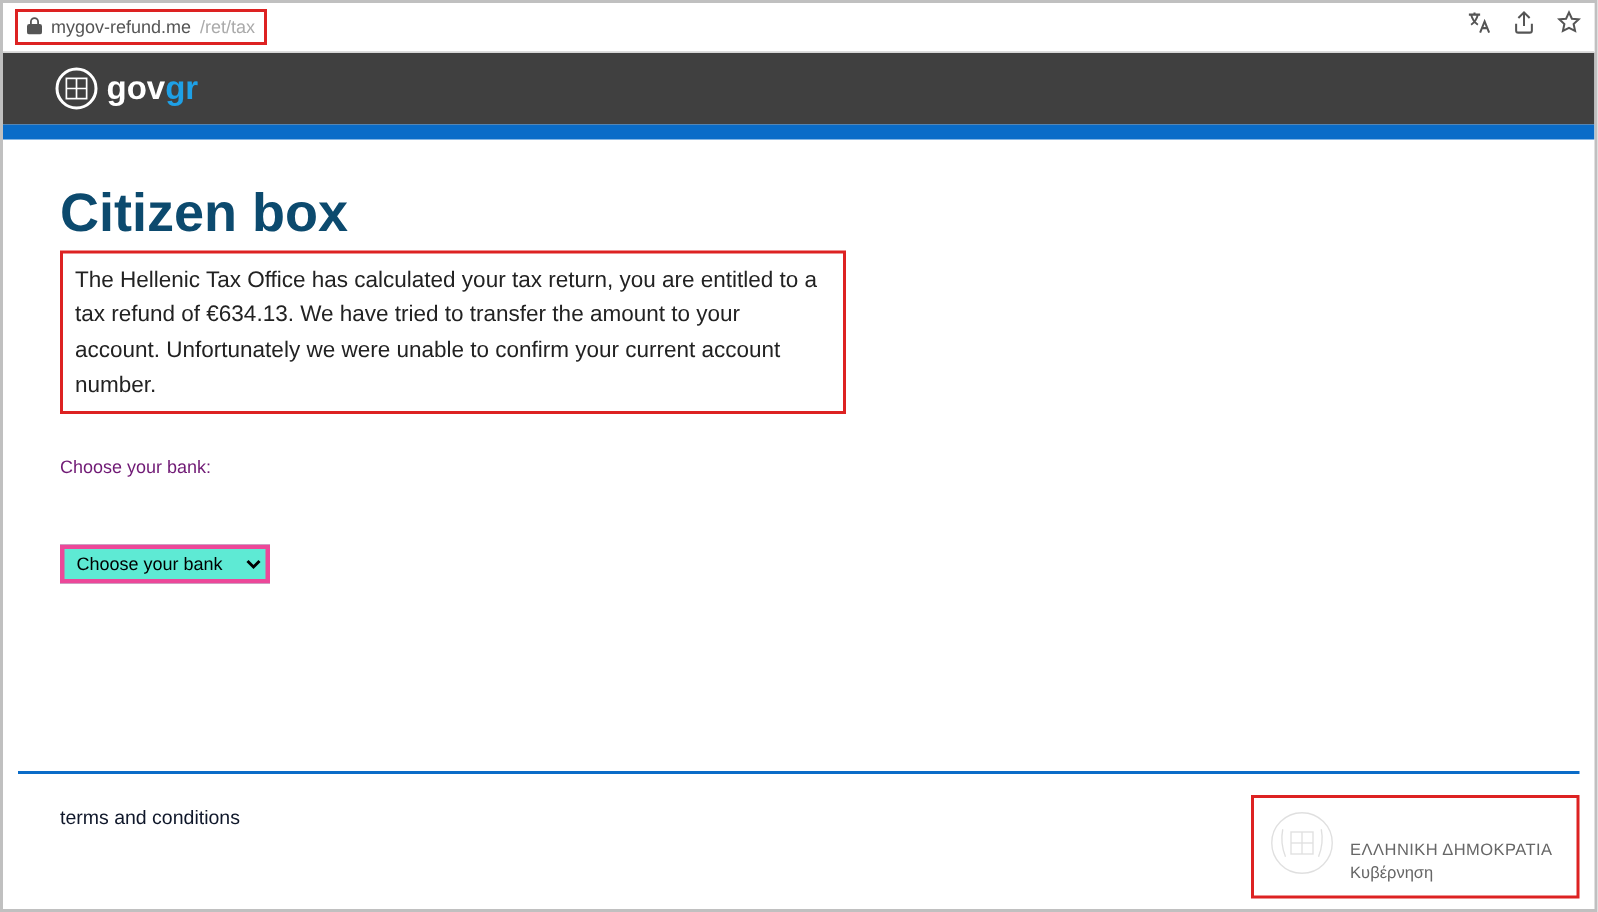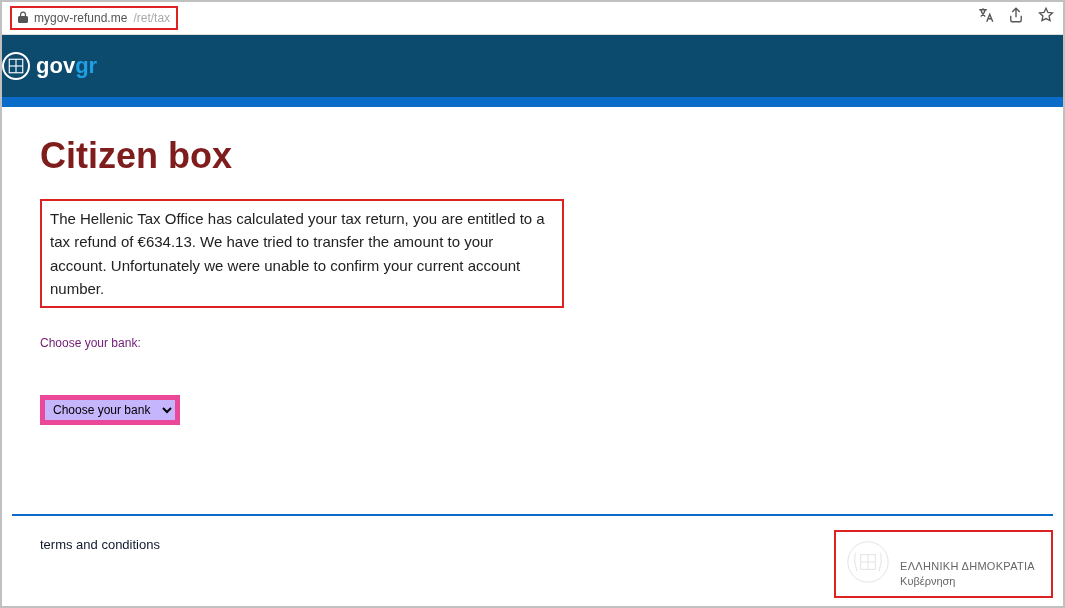--- a/index.html
+++ b/index.html
@@ -41,24 +41,25 @@
       position: absolute;
       right: 8px;
       top: 4px;
       display: flex;
       gap: 12px;
       color: #555;
     }
     .browser-actions span { font-size: 16px; }
     
     .header {
-      background: #0c4a6e;
-      height: 62px;
-      display: flex;
-      align-items: center;
+      background: #404040;
+      height: 48px;
+      display: flex;
+      align-items: center;
+      padding-left: 35px;
     }
     .header-logo {
       display: flex;
       align-items: center;
       gap: 6px;
     }
     .emblem-circle {
       width: 28px;
       height: 28px;
       border: 2px solid #fff;
@@ -81,22 +82,22 @@
       height: 10px;
       background: #0a6cc8;
     }
     
     .main {
       padding: 28px 38px 10px 38px;
     }
     .page-title {
       font-size: 36px;
       font-weight: bold;
-      color: #7f1d1d;
-      margin-bottom: 22px;
+      color: #0c4a6e;
+      margin-bottom: 4px;
     }
     .notice-box {
       border: 2px solid #d22;
       padding: 6px 8px;
       width: 524px;
       font-size: 15px;
       line-height: 1.55;
       color: #222;
       margin-bottom: 28px;
     }
@@ -108,22 +109,22 @@
     }
     .choose-label {
       font-size: 12px;
       color: #701a75;
       margin-bottom: 45px;
     }
     .bank-select {
       font-size: 12px;
       padding: 2px 4px;
       width: 140px;
-      border: 5px solid #ec4899;
-      background: #c4b5fd;
+      border: 3px solid #ec4899;
+      background: #5eead4;
     }
     
     .footer-sep {
       position: absolute;
       left: 10px;
       right: 10px;
       top: 512px;
       height: 2px;
       background: #0a6cc8;
     }

